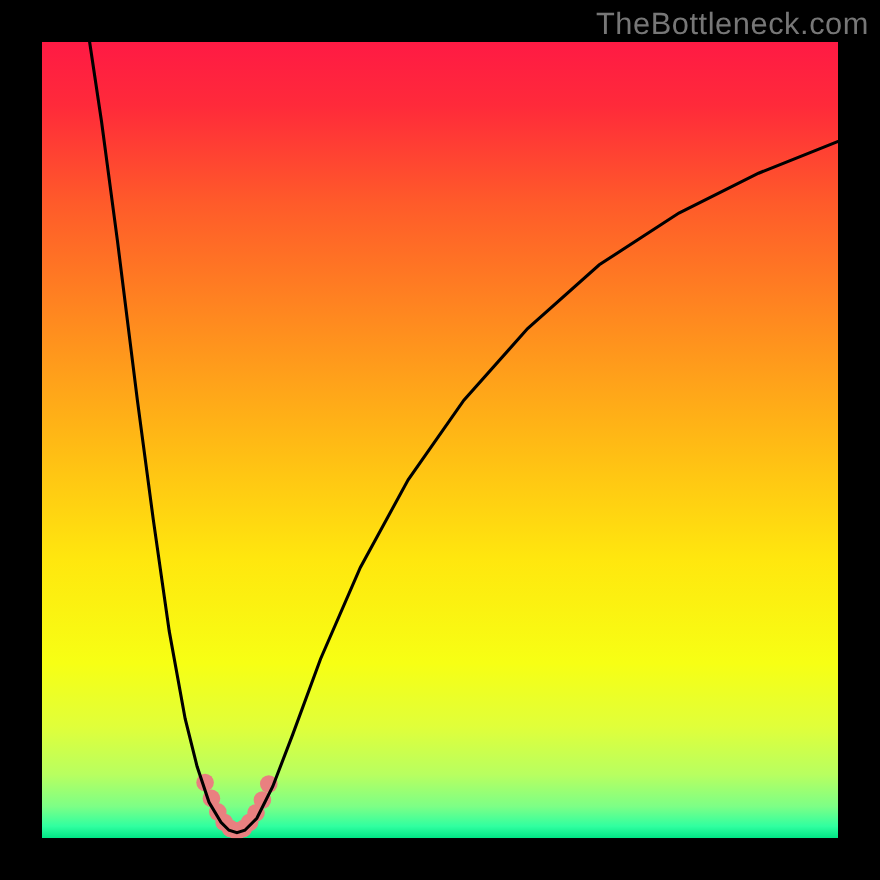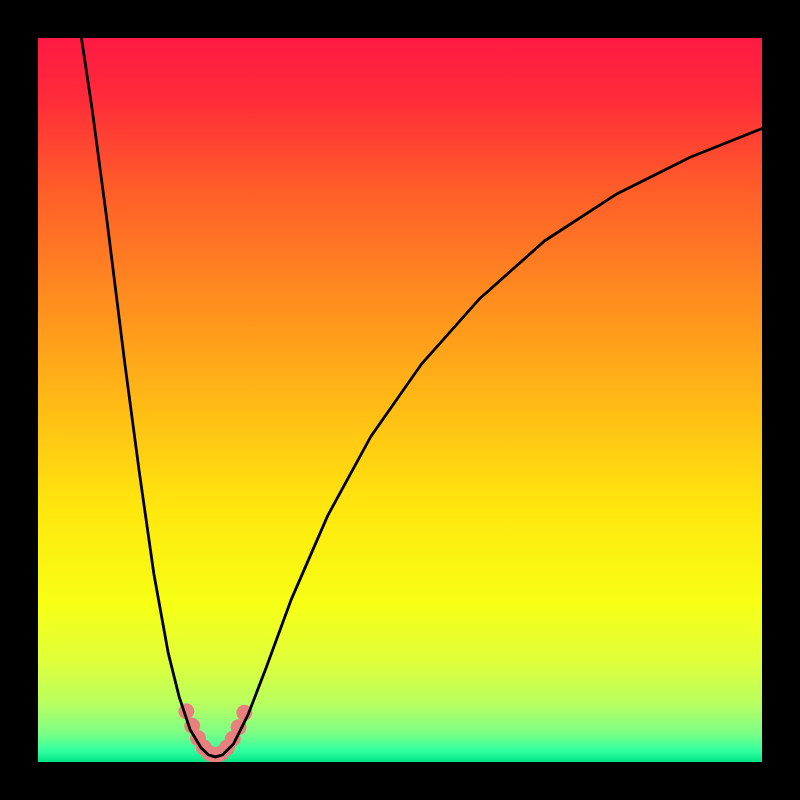--- a/index.html
+++ b/index.html
@@ -70,13 +70,14 @@
           <circle cx="177.38" cy="717.48" r="8" fill="#e98080"></circle>
           <circle cx="183.17" cy="715.31" r="8" fill="#e98080"></circle>
           <circle cx="188.96" cy="709.52" r="8" fill="#e98080"></circle>
           <circle cx="194.76" cy="700.83" r="8" fill="#e98080"></circle>
           <circle cx="200.55" cy="689.25" r="8" fill="#e98080"></circle>
           <circle cx="206.34" cy="674.77" r="8" fill="#e98080"></circle>
         </g>
       <path id="curve-path" fill="none" stroke="#000" stroke-width="2.8" stroke-linecap="round" d="M43.44 0.00 L54.30 72.40 L68.78 181.00 L86.88 325.80 L101.36 434.40 L115.84 535.76 L130.32 615.40 L141.18 658.84 L152.04 691.42 L162.90 709.52 L170.14 716.76 L177.38 718.93 L184.62 716.76 L195.48 705.90 L209.96 676.94 L228.06 629.88 L253.40 561.10 L289.60 477.84 L333.04 398.20 L383.72 325.80 L441.64 260.64 L506.80 202.72 L579.20 155.66 L651.60 119.46 L724.00 90.50"></path>
     </svg>
   </div>
+  <div class="watermark">TheBottleneck.com</div>
 </div>
 
 </body></html>

